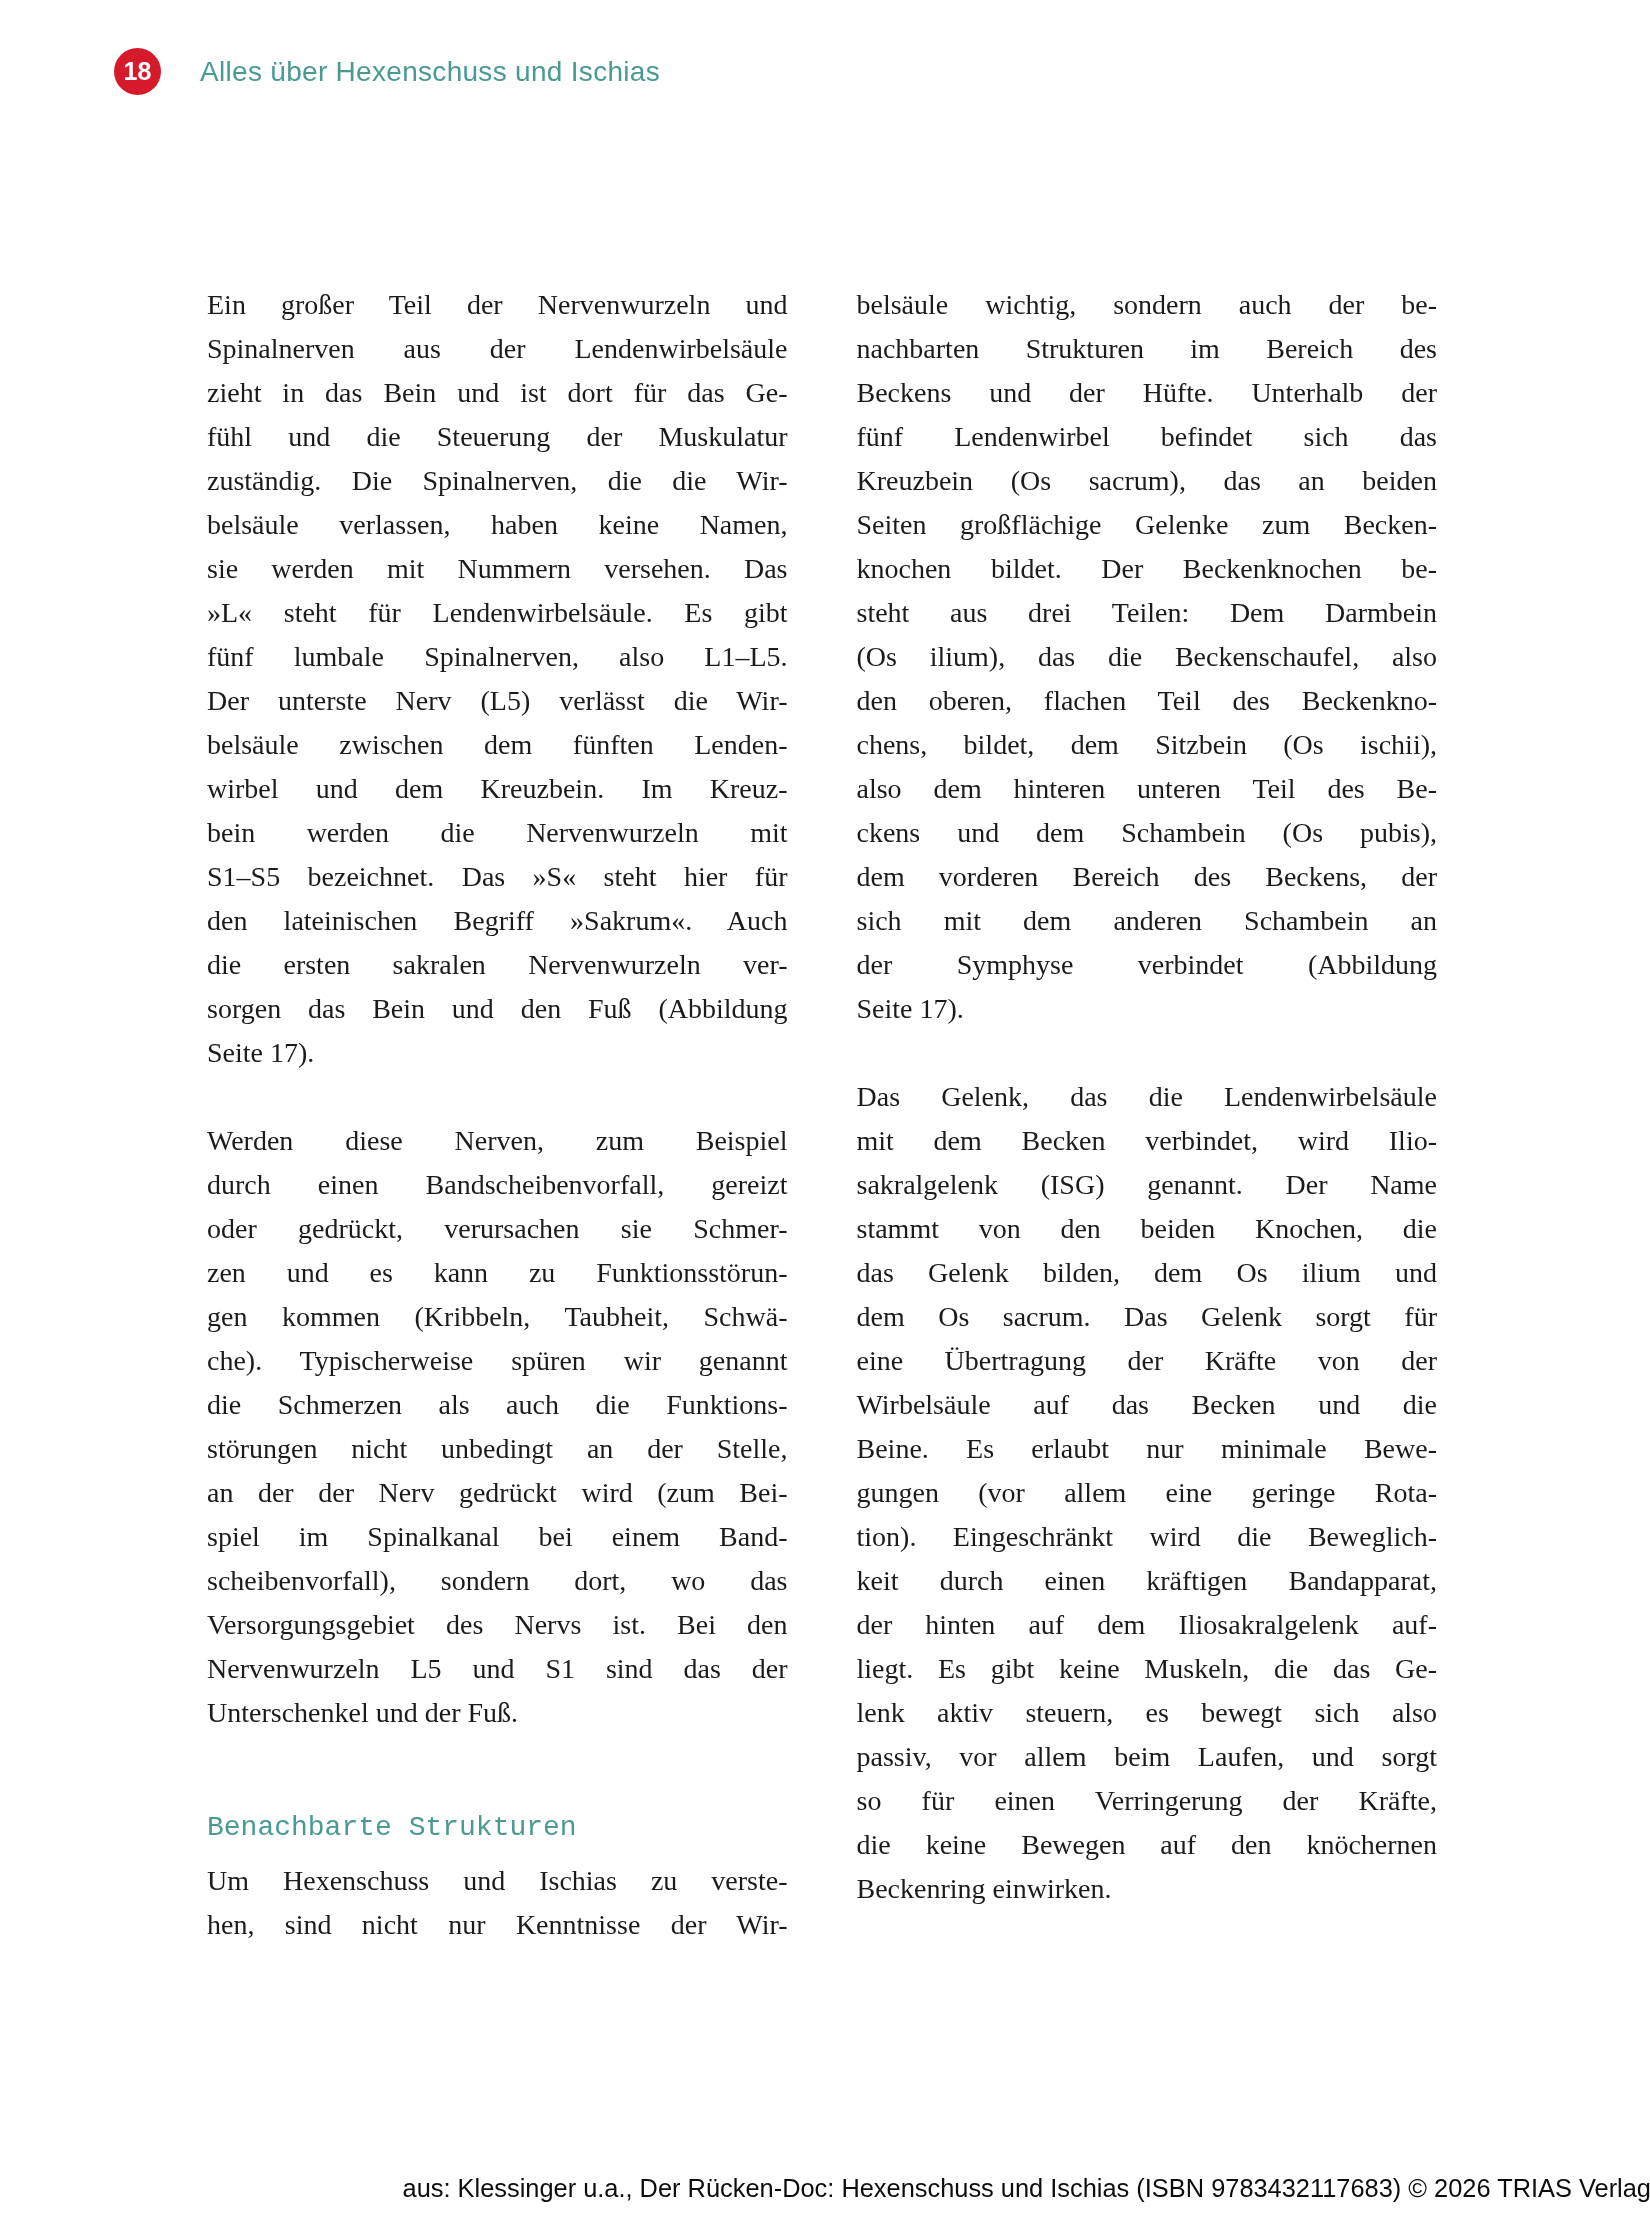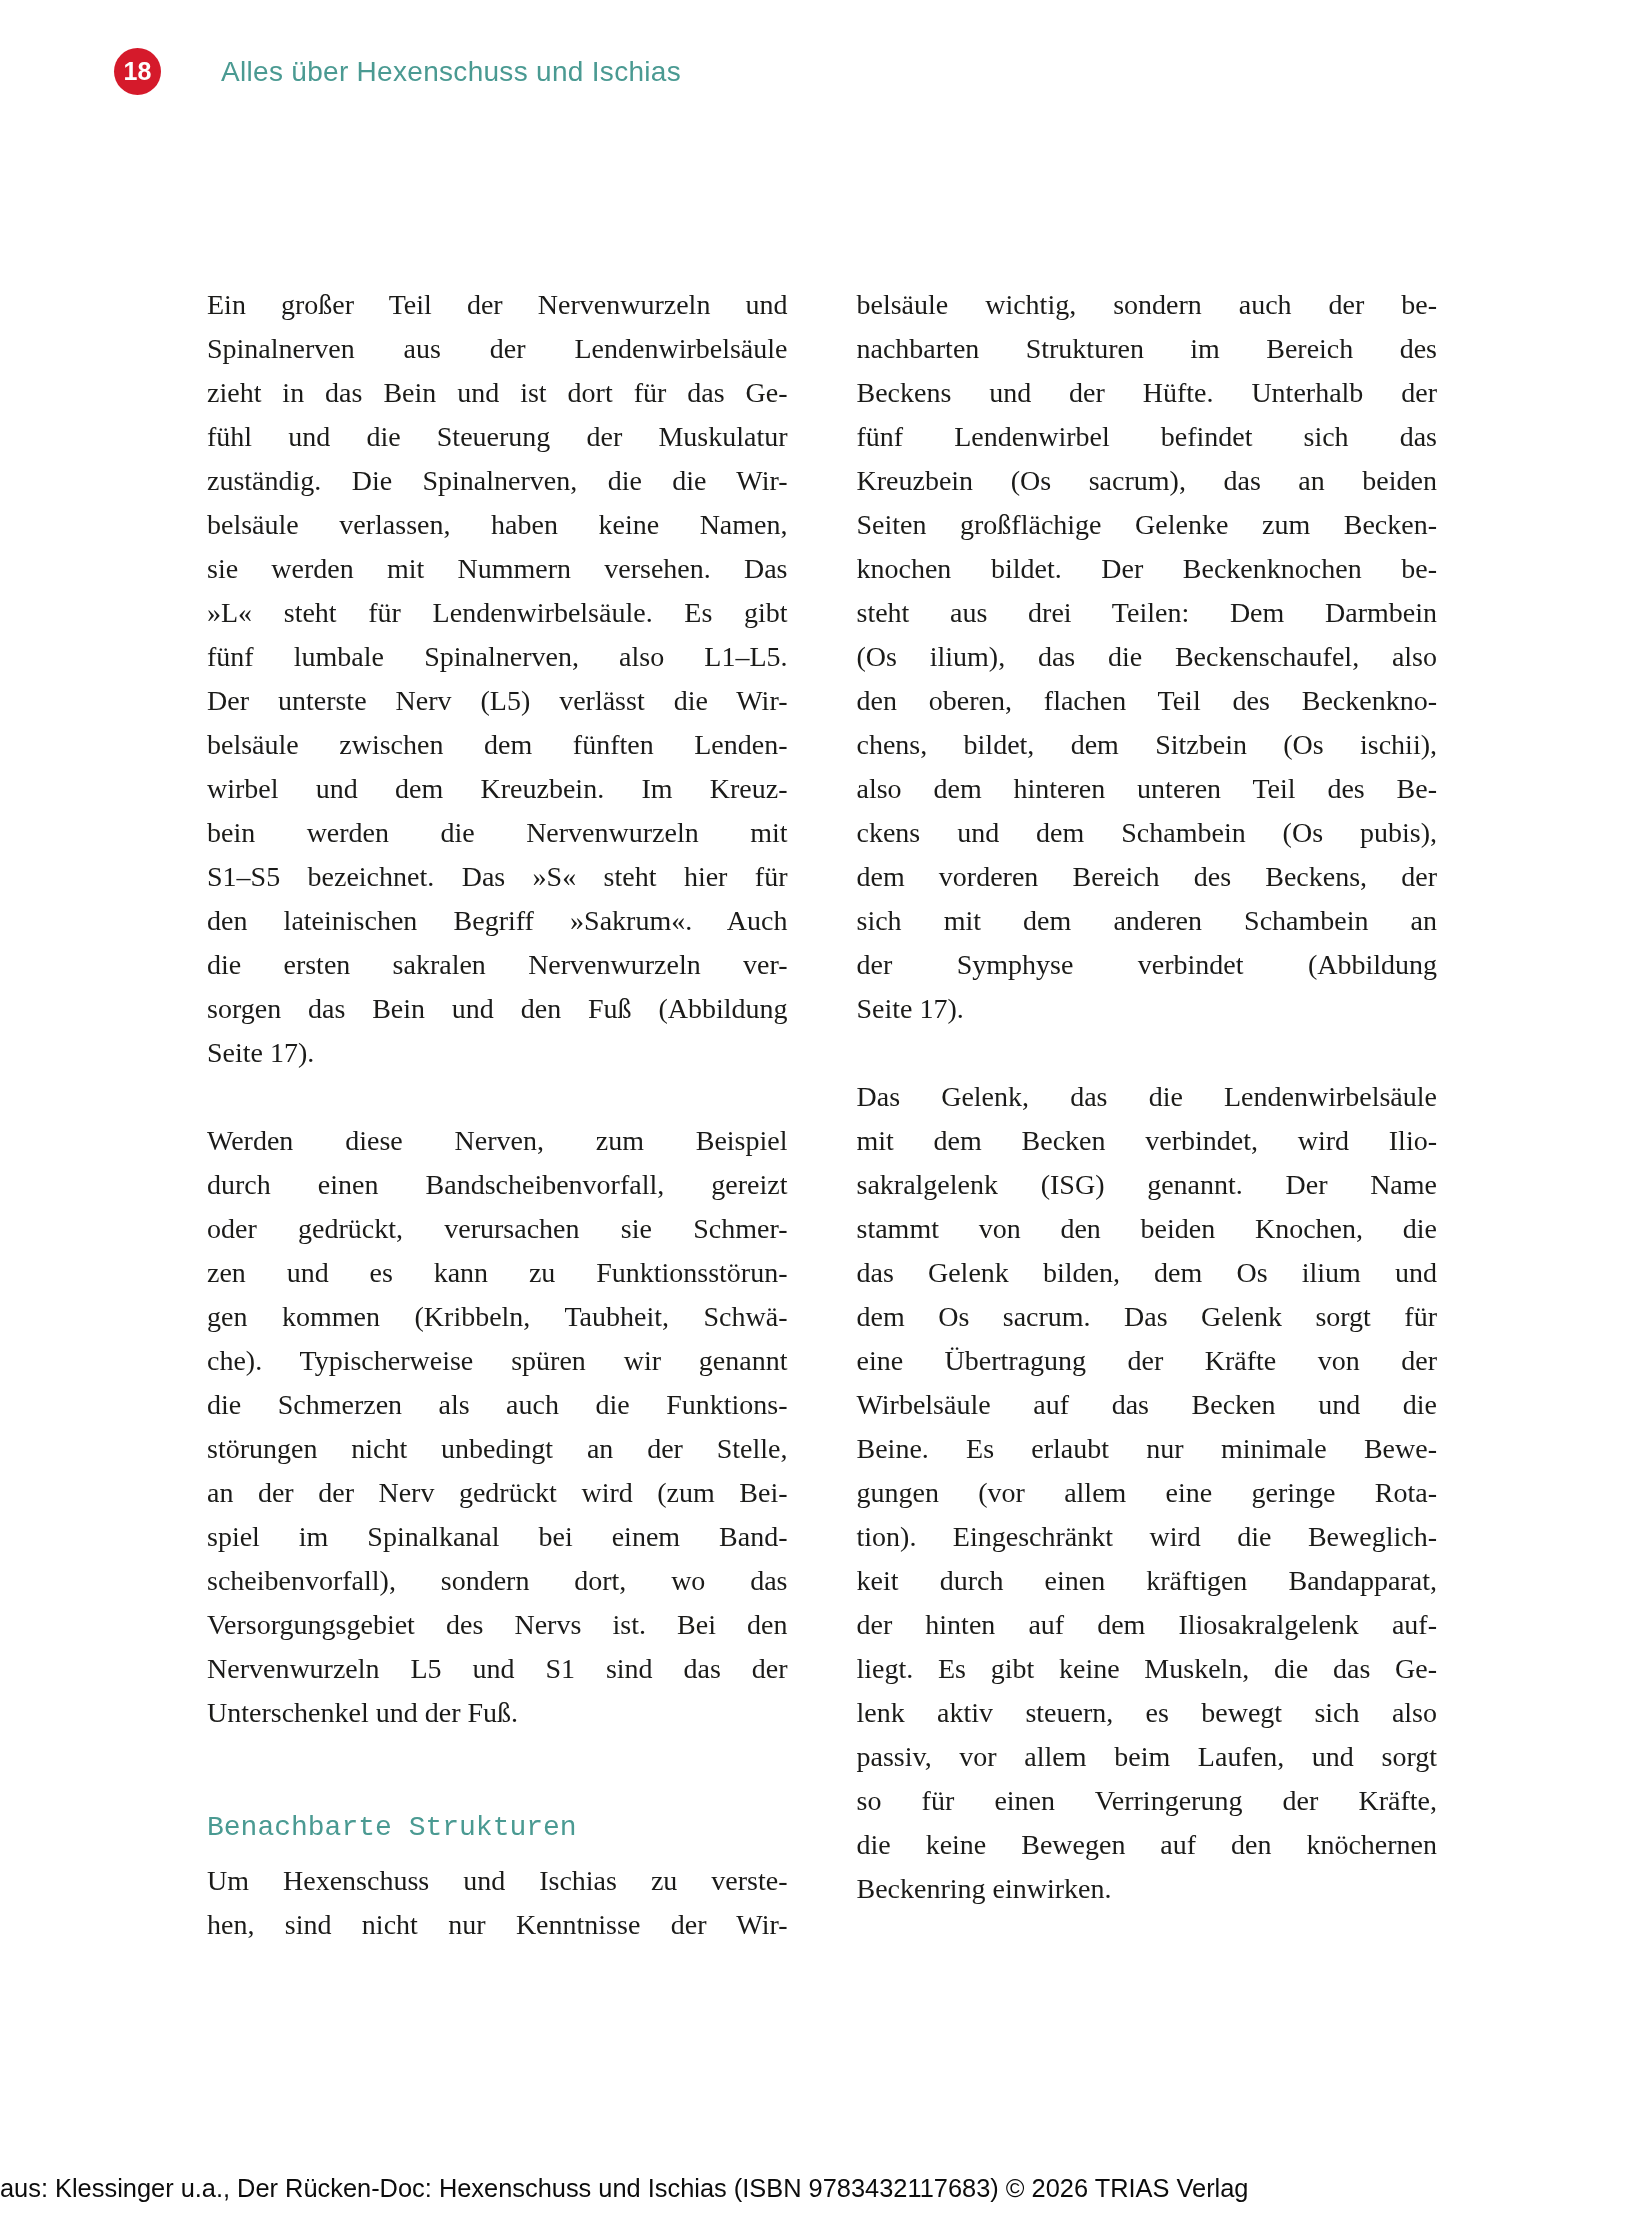--- a/index.html
+++ b/index.html
@@ -20,21 +20,21 @@
     overflow: hidden;
   }
 
   
   .page-header {
     position: absolute;
     top: 48px;
     left: 114px;
     display: flex;
     align-items: center;
-    gap: 60px;
+    gap: 39px;
     text-align: center;
   }
   .page-badge {
     width: 47px;
     height: 47px;
     background: var(--accent-red);
     border-radius: 50%;
     color: #ffffff;
     font-family: "Liberation Sans", sans-serif;
     font-weight: bold;
@@ -84,21 +84,21 @@
     margin-bottom: 11px;
     line-height: 41px;
   }
 
   
   .page-footer {
     position: absolute;
     left: 0;
     right: 0;
     bottom: 36px;
-    text-align: left;
+    text-align: right;
   }
   .credit-line {
     font-family: "Liberation Sans", sans-serif;
     font-size: 25.4px;
     color: #0c0c0c;
   }
 </style>
 </head>
 <body>
 

